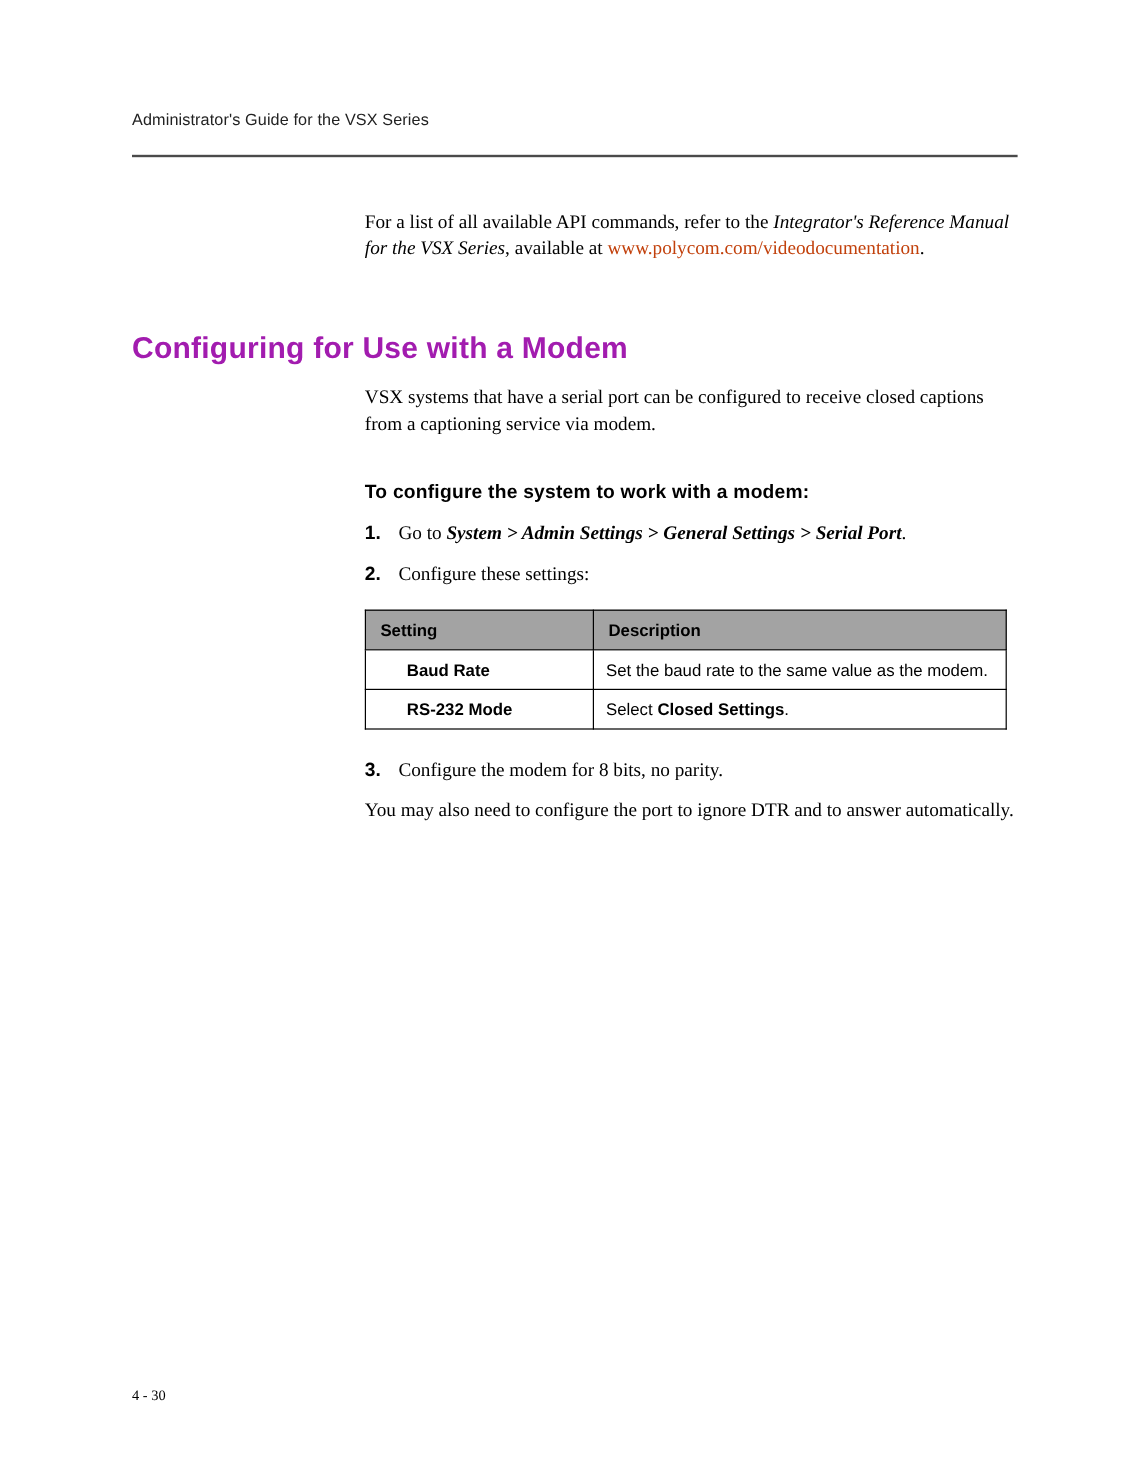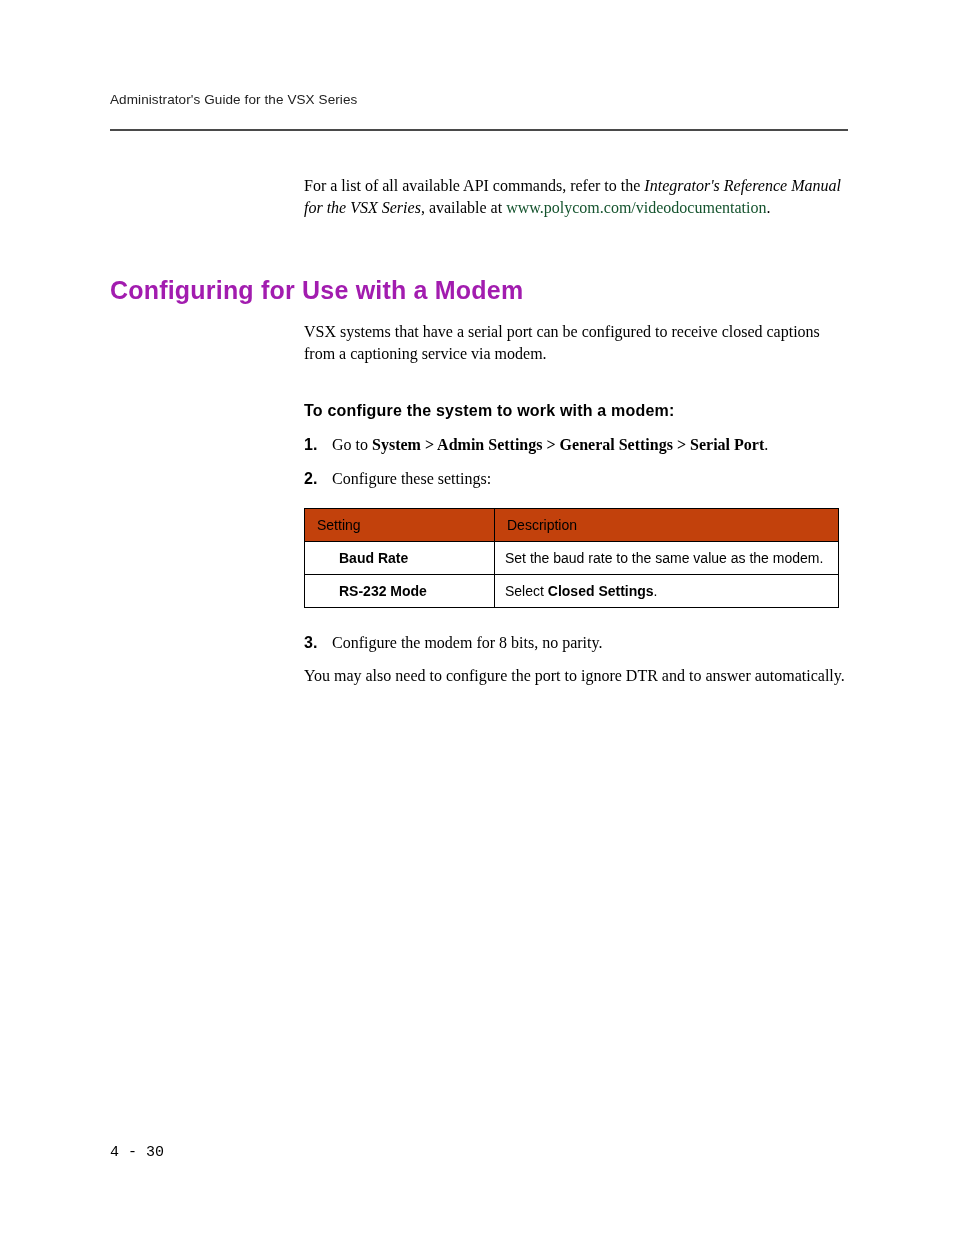--- a/index.html
+++ b/index.html
@@ -35,21 +35,21 @@
   .body-indent {
     margin-left: 194px;
   }
   .body-para {
     font-size: 16px;
     line-height: 1.35;
     margin: 0 0 10px 0;
   }
   .italic { font-style: italic; }
   .link {
-    color: #14532d;
+    color: #c2410c;
     text-decoration: none;
   }
   .h2 {
     font-family: "Arial Narrow", Arial, Helvetica, sans-serif;
     font-stretch: condensed;
     font-weight: 600;
     color: #a21caf;
     font-size: 25px;
     margin: 58px 0 16px 0;
     letter-spacing: 0.2px;
@@ -77,50 +77,50 @@
     font-stretch: condensed;
     font-weight: 700;
     font-size: 16px;
     width: 28px;
     flex: 0 0 28px;
   }
   .step-text {
     font-size: 16px;
     line-height: 1.35;
   }
-  .step-text .bold { font-weight: 700; }
+  .step-text .bold { font-weight: 700; font-style: italic; }
   .settings-table {
     border-collapse: collapse;
     width: 535px;
     margin: 18px 0 24px 0;
     font-family: Arial, Helvetica, sans-serif;
     font-size: 14px;
   }
   .settings-table th, .settings-table td {
     border: 1px solid #000;
     padding: 8px 10px;
     text-align: left;
     vertical-align: top;
   }
   .settings-table th {
-    background: #c2410c;
-    font-weight: 400;
+    background: #a3a3a3;
+    font-weight: 700;
     padding-left: 12px;
   }
   .settings-table td.setting-name {
     font-weight: 700;
     width: 145px;
     padding-left: 34px;
   }
   .page-number {
     position: absolute;
-    bottom: 74px;
+    bottom: 64px;
     left: 110px;
-    font-size: 15px;
-    font-family: Liberation Mono, monospace;
+    font-size: 12px;
+    font-family: Liberation Serif, serif;
   }
   .bold-inline { font-weight: 700; }
 </style>
 </head>
 <body>
 
 <div class="page">
 
   <div class="running-header">Administrator's Guide for the VSX Series</div>
   <hr class="header-rule">

